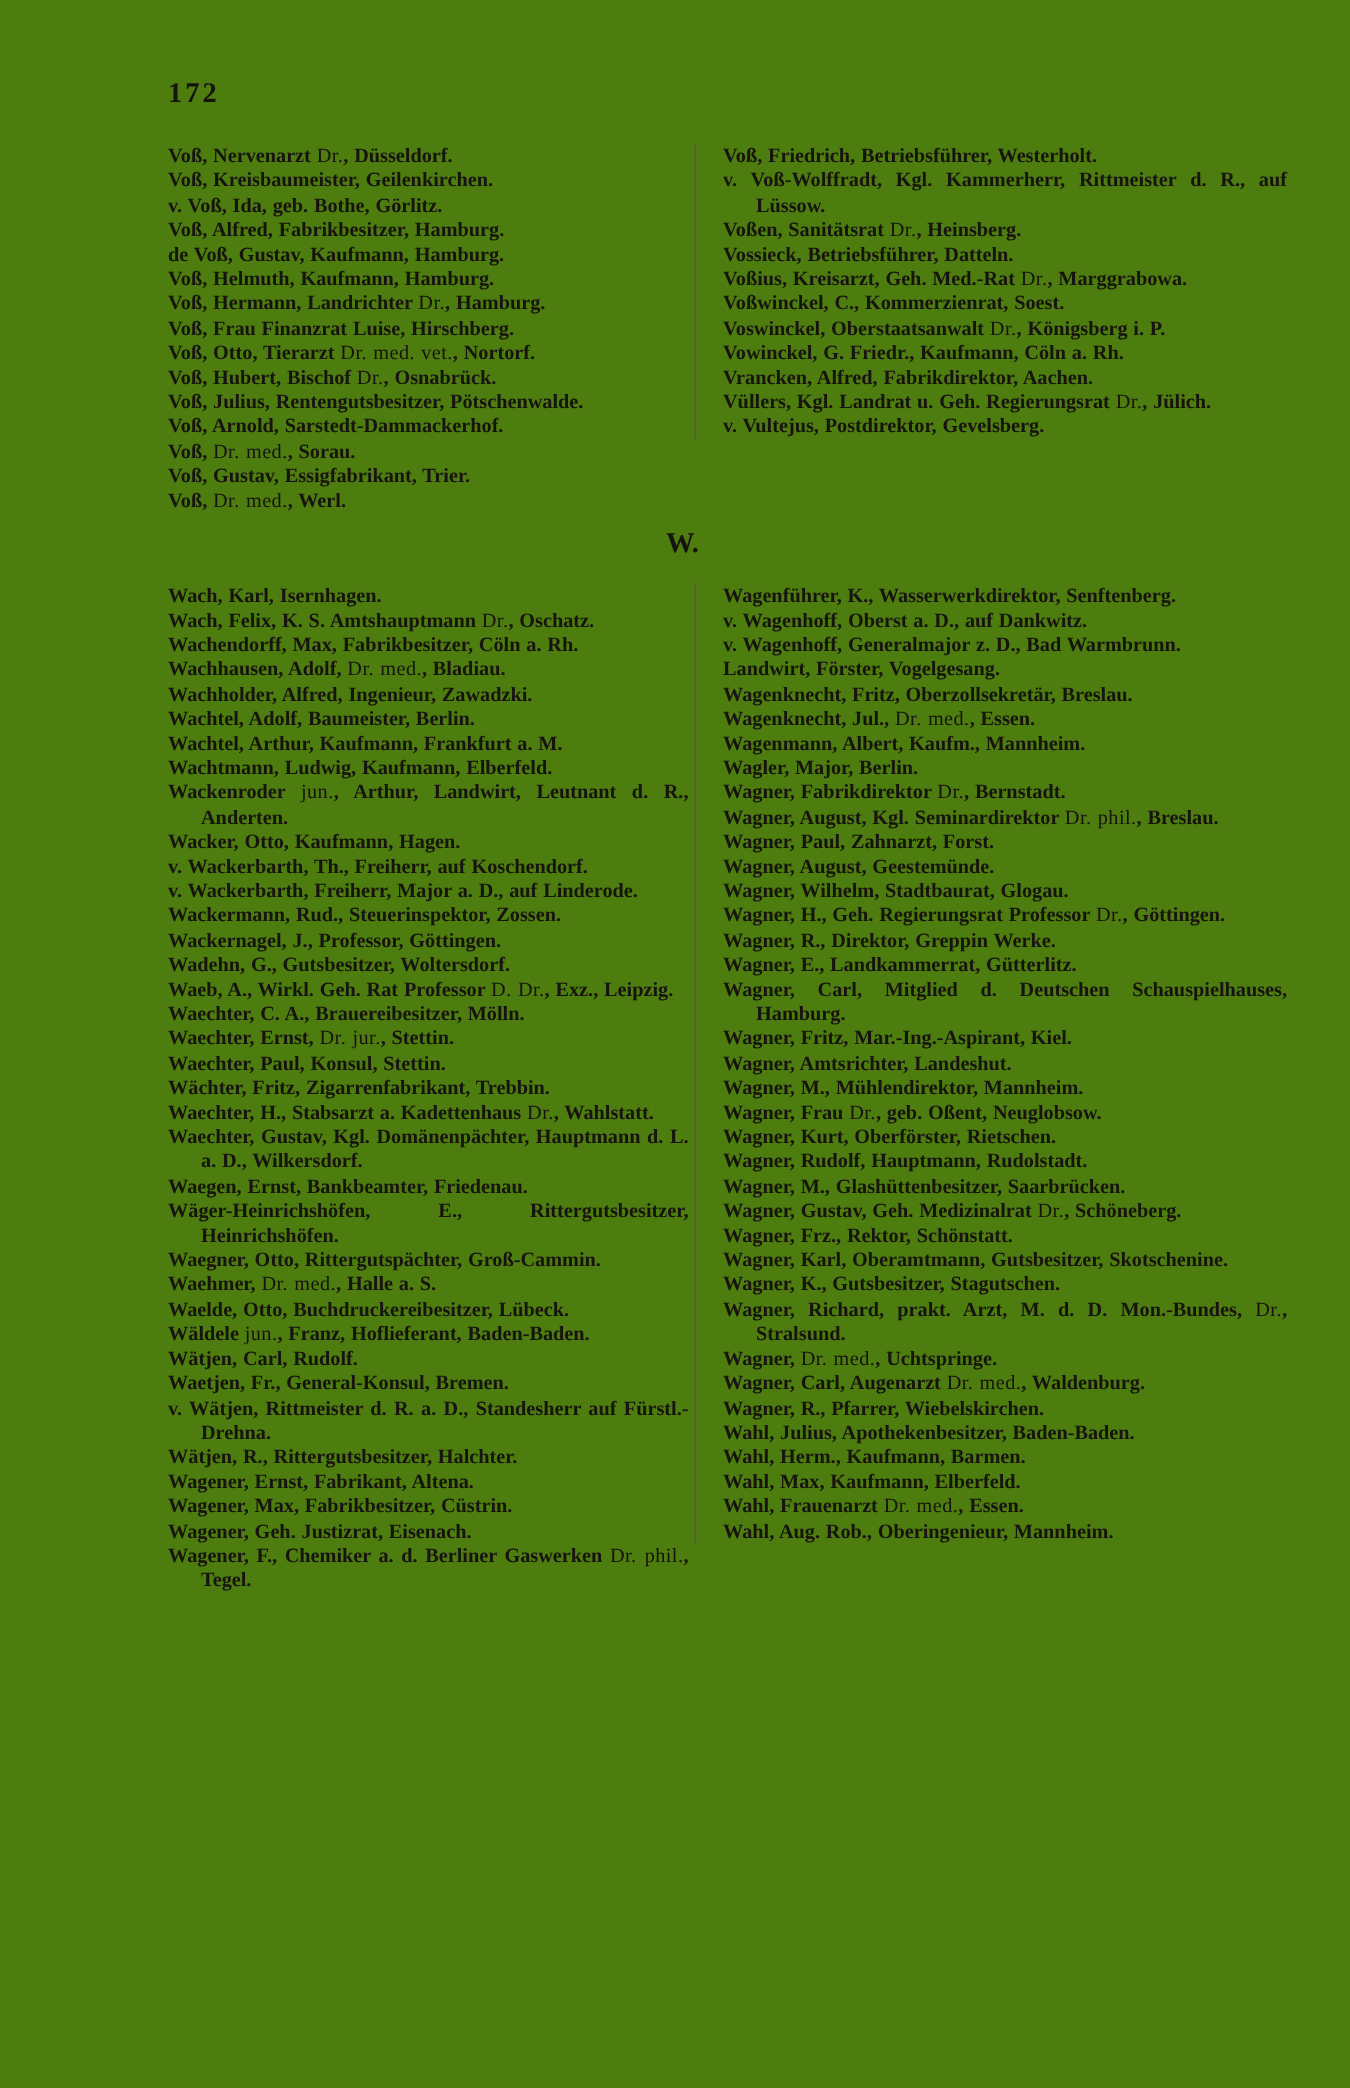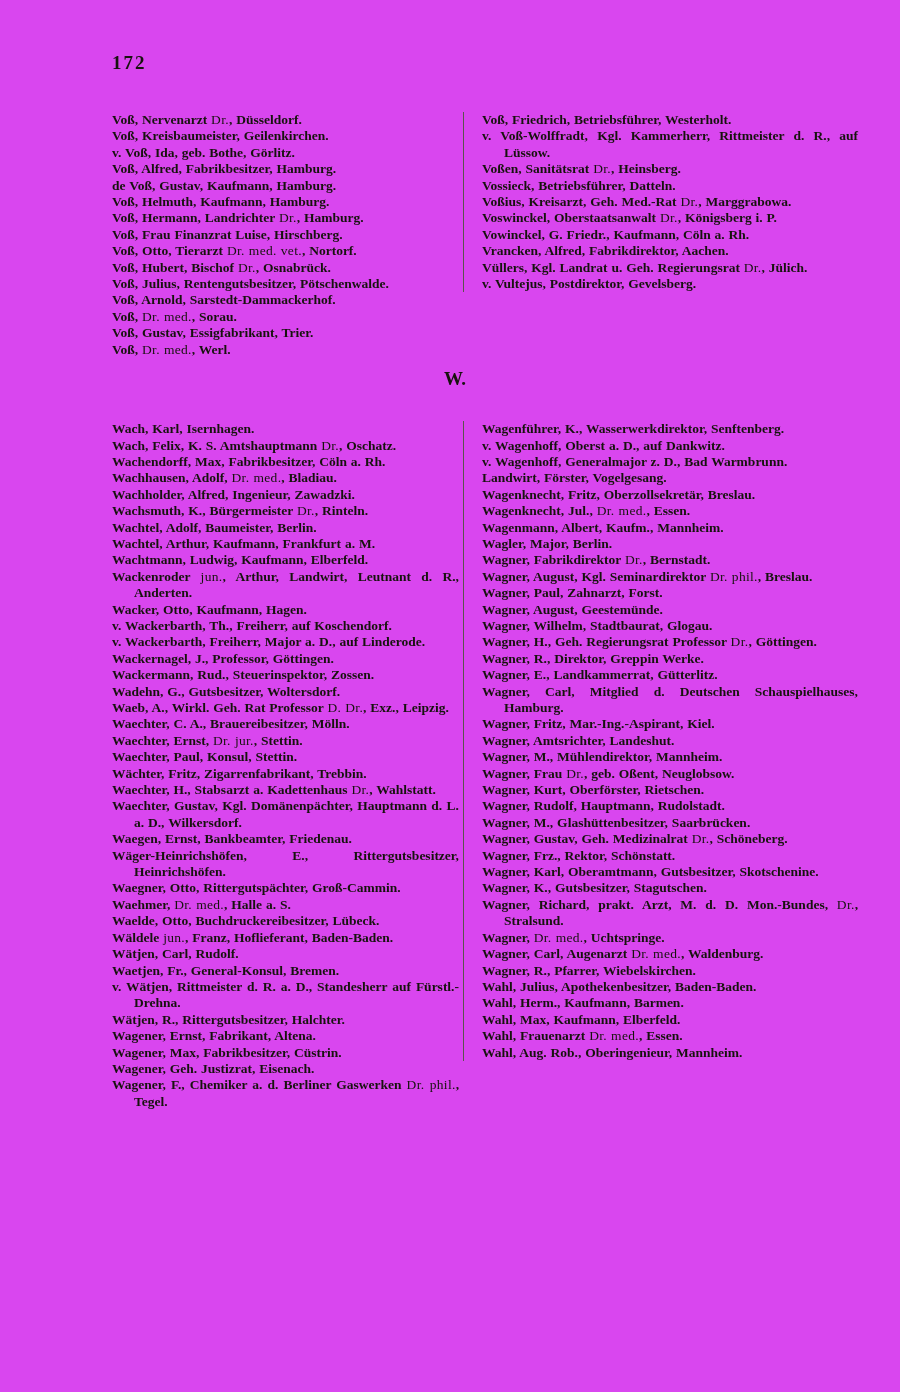--- a/index.html
+++ b/index.html
@@ -4,21 +4,21 @@
 <style>
   html, body {
     margin: 0;
     padding: 0;
     background: #fcfcfa;
   }
   .page {
     position: relative;
     width: 900px;
     height: 1392px;
-    background: #d946ef;
+    background: #4d7c0f;
     color: #17130e;
     font-family: "Liberation Serif", serif;
     overflow: hidden;
     box-sizing: border-box;
   }
   .inner {
     padding: 52px 42px 0 112px;
   }
   .pagenum {
     font-size: 19px;
@@ -26,21 +26,20 @@
     letter-spacing: 2px;
     margin-bottom: 22px;
   }
   .row {
     display: flex;
     align-items: flex-start;
   }
   .col {
     text-align: justify;
     box-sizing: border-box;
-    margin-top: 16px;
   }
   .col-l {
     width: 347px;
     flex: 0 0 347px;
   }
   .col-r {
     flex: 1;
     margin-left: 4px;
     border-left: 1px solid #5a544c;
     padding-left: 18px;
@@ -92,49 +91,49 @@
             <div class="entry">Voß, <span class="latin">Dr. med.</span>, Sorau.</div>
             <div class="entry">Voß, Gustav, Essigfabrikant, Trier.</div>
             <div class="entry">Voß, <span class="latin">Dr. med.</span>, Werl.</div>
           </div>
         <div class="col col-r">
             <div class="entry">Voß, Friedrich, Betriebsführer, Westerholt.</div>
             <div class="entry">v. Voß-Wolffradt, Kgl. Kammerherr, Rittmeister d. R., auf Lüssow.</div>
             <div class="entry">Voßen, Sanitätsrat <span class="latin">Dr.</span>, Heinsberg.</div>
             <div class="entry">Vossieck, Betriebsführer, Datteln.</div>
             <div class="entry">Voßius, Kreisarzt, Geh. Med.-Rat <span class="latin">Dr.</span>, Marggrabowa.</div>
+            <div class="entry">Voßwinckel, C., Kommerzienrat, Soest.</div>
             <div class="entry">Voswinckel, Oberstaatsanwalt <span class="latin">Dr.</span>, Königsberg i. P.</div>
             <div class="entry">Vowinckel, G. Friedr., Kaufmann, Cöln a. Rh.</div>
             <div class="entry">Vrancken, Alfred, Fabrikdirektor, Aachen.</div>
             <div class="entry">Vüllers, Kgl. Landrat u. Geh. Regierungsrat <span class="latin">Dr.</span>, Jülich.</div>
             <div class="entry">v. Vultejus, Postdirektor, Gevelsberg.</div>
           </div>
       </div>
     </div>
 
     <div class="heading">W.</div>
 
     <div class="section">
       <div class="row">
         <div class="col col-l">
             <div class="entry">Wach, Karl, Isernhagen.</div>
             <div class="entry">Wach, Felix, K. S. Amtshauptmann <span class="latin">Dr.</span>, Oschatz.</div>
             <div class="entry">Wachendorff, Max, Fabrikbesitzer, Cöln a. Rh.</div>
             <div class="entry">Wachhausen, Adolf, <span class="latin">Dr. med.</span>, Bladiau.</div>
             <div class="entry">Wachholder, Alfred, Ingenieur, Zawadzki.</div>
-            <div class="entry">Wachsmuth, K., Bürgermeister <span class="latin">Dr.</span>, Rinteln.</div>
             <div class="entry">Wachtel, Adolf, Baumeister, Berlin.</div>
             <div class="entry">Wachtel, Arthur, Kaufmann, Frankfurt a. M.</div>
             <div class="entry">Wachtmann, Ludwig, Kaufmann, Elberfeld.</div>
             <div class="entry">Wackenroder <span class="latin">jun.</span>, Arthur, Landwirt, Leutnant d. R., Anderten.</div>
             <div class="entry">Wacker, Otto, Kaufmann, Hagen.</div>
             <div class="entry">v. Wackerbarth, Th., Freiherr, auf Koschendorf.</div>
             <div class="entry">v. Wackerbarth, Freiherr, Major a. D., auf Linderode.</div>
+            <div class="entry">Wackermann, Rud., Steuerinspektor, Zossen.</div>
             <div class="entry">Wackernagel, J., Professor, Göttingen.</div>
-            <div class="entry">Wackermann, Rud., Steuerinspektor, Zossen.</div>
             <div class="entry">Wadehn, G., Gutsbesitzer, Woltersdorf.</div>
             <div class="entry">Waeb, A., Wirkl. Geh. Rat Professor <span class="latin">D. Dr.</span>, Exz., Leipzig.</div>
             <div class="entry">Waechter, C. A., Brauereibesitzer, Mölln.</div>
             <div class="entry">Waechter, Ernst, <span class="latin">Dr. jur.</span>, Stettin.</div>
             <div class="entry">Waechter, Paul, Konsul, Stettin.</div>
             <div class="entry">Wächter, Fritz, Zigarrenfabrikant, Trebbin.</div>
             <div class="entry">Waechter, H., Stabsarzt a. Kadettenhaus <span class="latin">Dr.</span>, Wahlstatt.</div>
             <div class="entry">Waechter, Gustav, Kgl. Domänenpächter, Hauptmann d. L. a. D., Wilkersdorf.</div>
             <div class="entry">Waegen, Ernst, Bankbeamter, Friedenau.</div>
             <div class="entry">Wäger-Heinrichshöfen, E., Rittergutsbesitzer, Heinrichshöfen.</div>

